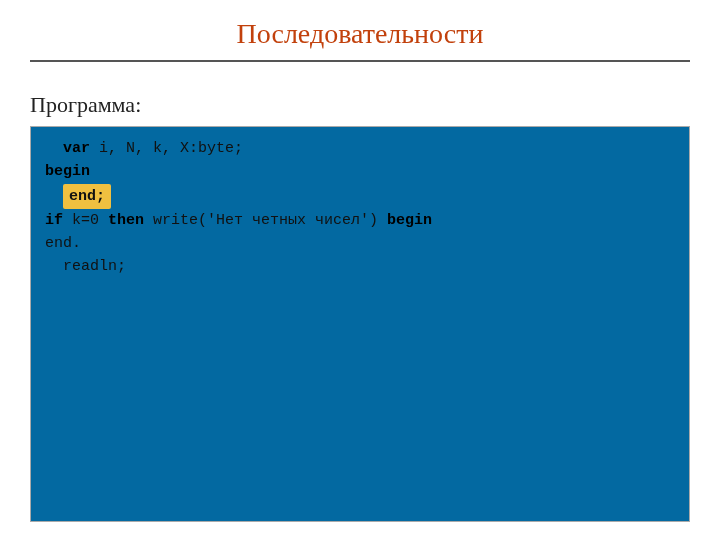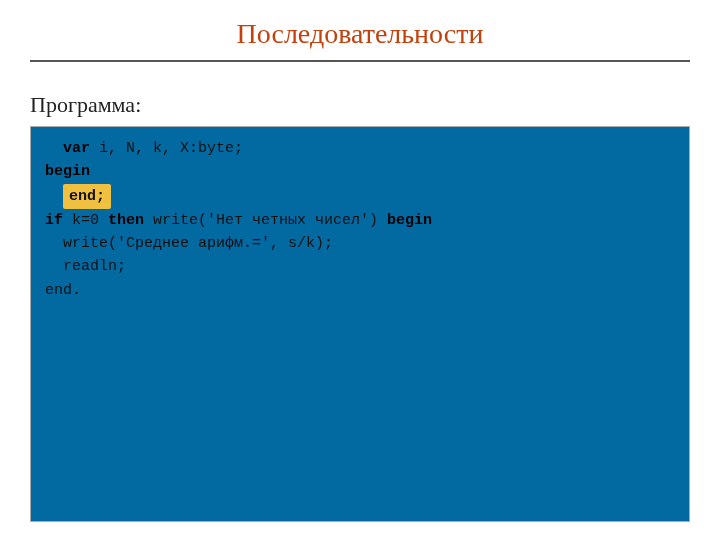--- a/index.html
+++ b/index.html
@@ -104,17 +104,16 @@
   <h1 class="title">Последовательности</h1>
   <hr class="divider">
   <div class="program-label">
     <span>Программа:</span>
   </div>
   <div class="code-box">
     <span class="code-line">  <span class="kw">var</span> i, N, k, X:byte;</span>
     <span class="code-line"><span class="kw">begin</span></span>
     <span class="code-line">  <span class="highlight-yellow">end;</span></span>
     <span class="code-line"><span class="kw">if</span> k=0 <span class="kw">then</span> write('Нет четных чисел') <span class="kw">begin</span></span>
-    <span class="code-line">  write('Среднее арифм.=', s/k);</span>
+    <span class="code-line">end.</span>
     <span class="code-line">  readln;</span>
-    <span class="code-line">end.</span>
   </div>
 </div>
 
 </body></html>

